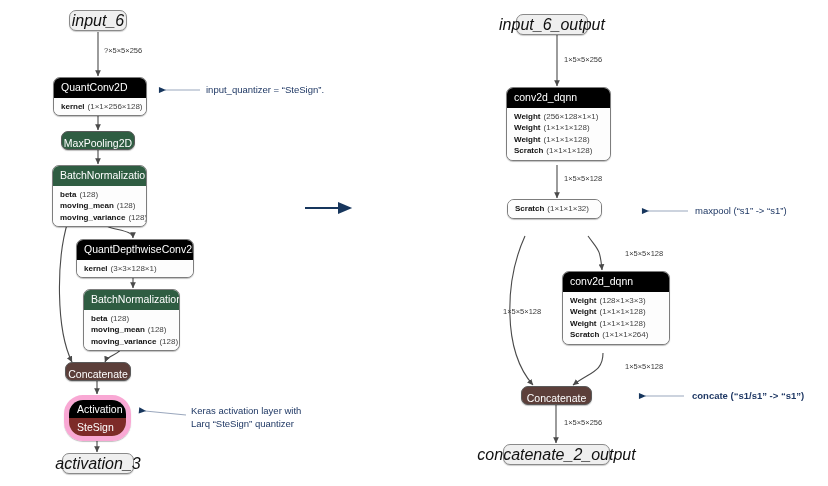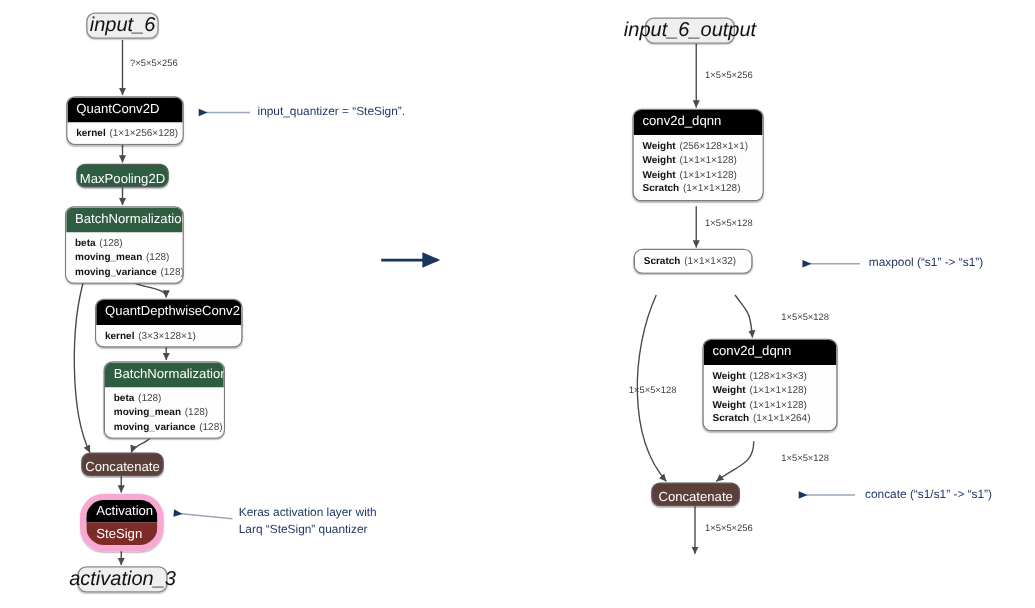--- a/index.html
+++ b/index.html
@@ -308,30 +308,33 @@
       <div class="row">
         <b>Scratch</b><span class="dim">(1×1×1×264)</span>
       </div>
     </div>
   </div>
 
   <div class="solid brown" style="left:521px; top:386px; width:71px; height:19px;">
     <span>Concatenate</span>
   </div>
 
+  <div class="pill" style="left:503px; top:444px; width:107px; height:21px;">
+    <span>concatenate_2_output</span>
+  </div>
 
   <div class="elabel" style="left:564px; top:55px;">1×5×5×256</div>
   <div class="elabel" style="left:564px; top:174px;">1×5×5×128</div>
   <div class="elabel" style="left:625px; top:249px;">1×5×5×128</div>
   <div class="elabel" style="left:503px; top:307px;">1×5×5×128</div>
   <div class="elabel" style="left:625px; top:362px;">1×5×5×128</div>
   <div class="elabel" style="left:564px; top:418px;">1×5×5×256</div>
 
   <div class="anno" style="left:206px; top:84px;">input_quantizer = “SteSign”.</div>
 
   <div class="anno" style="left:191px; top:405px;">Keras activation layer with
 Larq “SteSign” quantizer</div>
 
   <div class="anno" style="left:695px; top:205px;">maxpool (“s1” -&gt; “s1”)</div>
 
-  <div class="anno" style="left:692px; top:390px;">concate (“s1/s1” -&gt; “s1”)</div>
+  <div class="anno" style="left:692px; top:390px;font-weight:bold;">concate (“s1/s1” -&gt; “s1”)</div>
 
 </div>
 
 </body></html>

